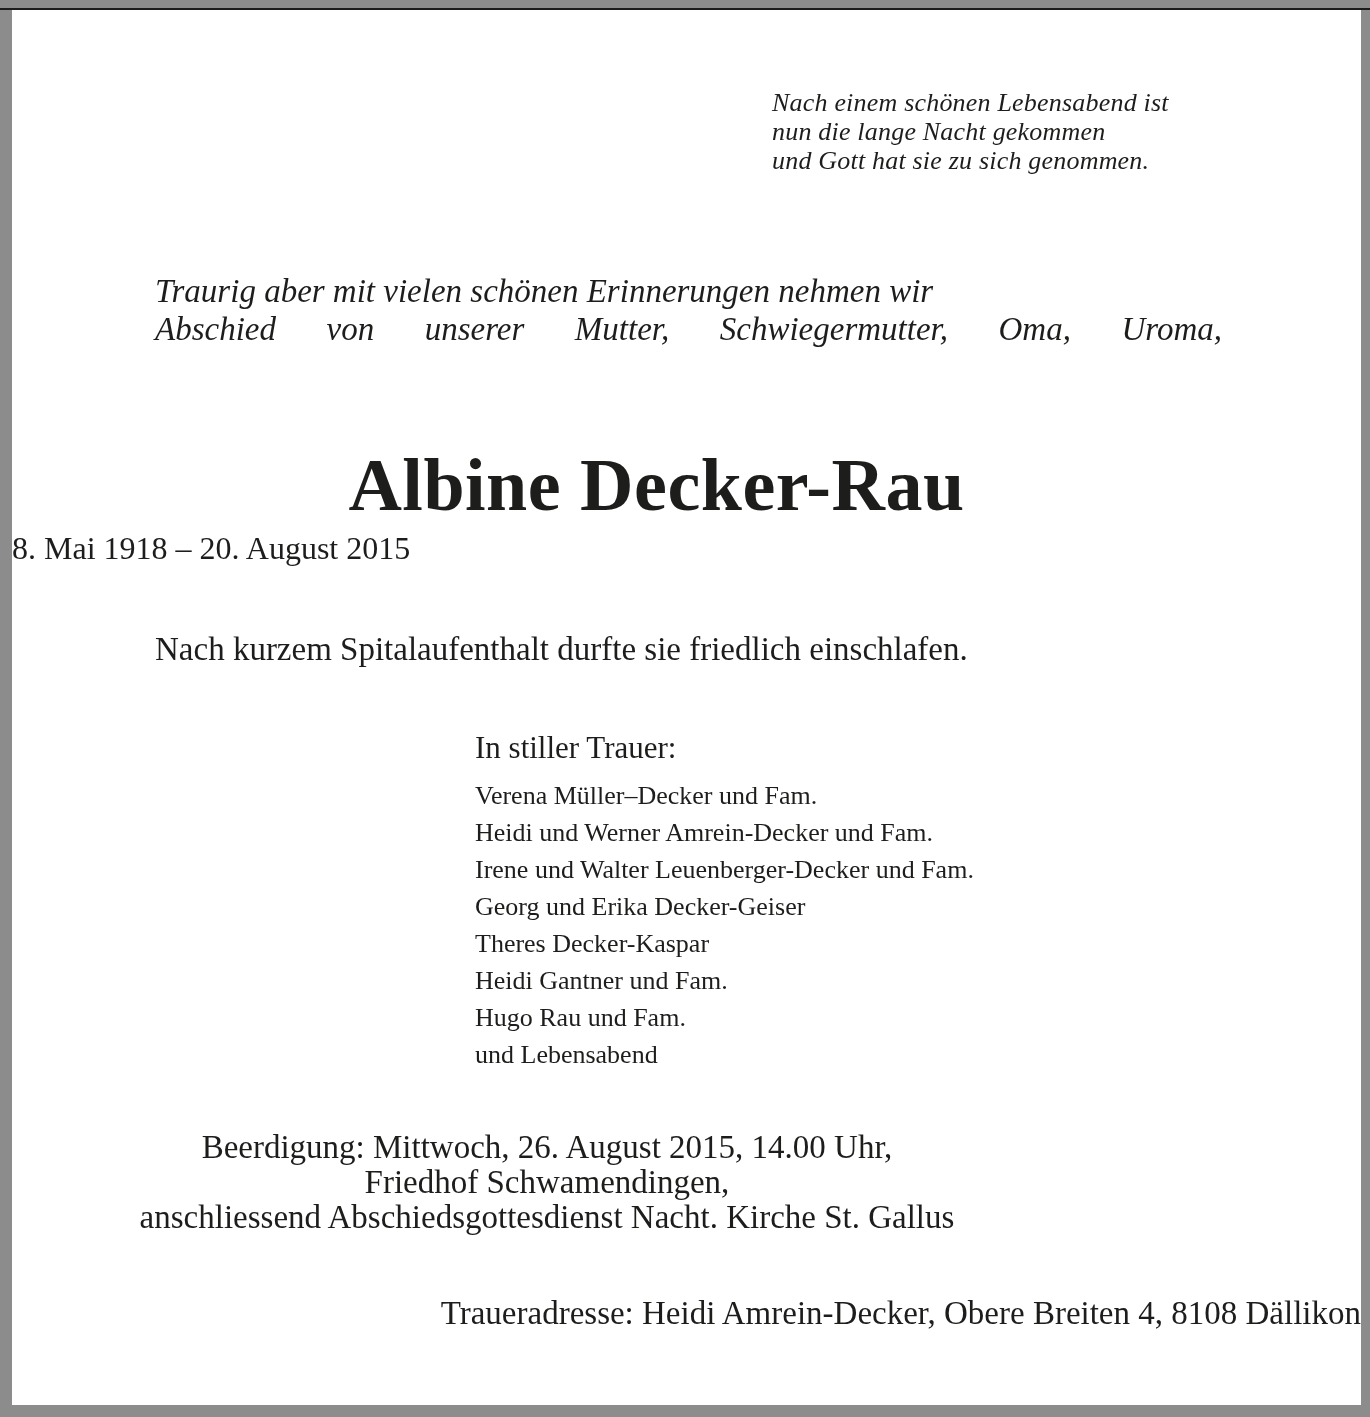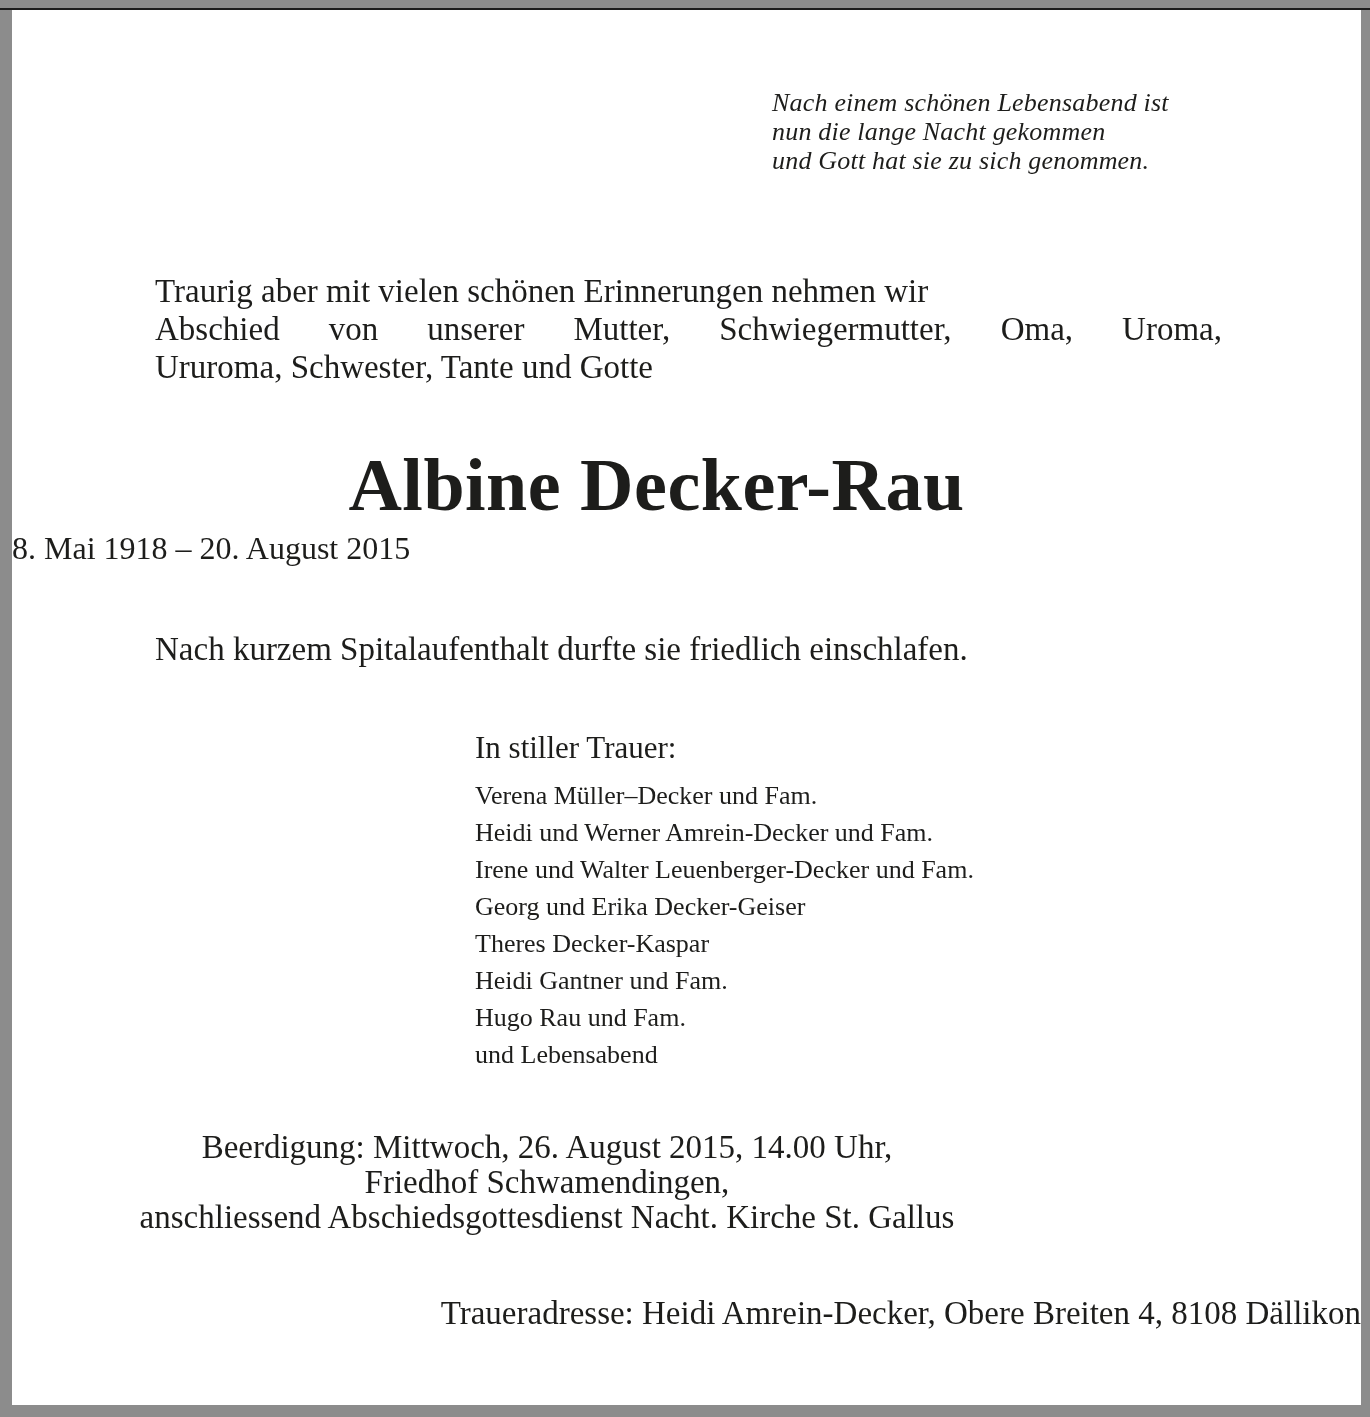--- a/index.html
+++ b/index.html
@@ -31,21 +31,21 @@
     line-height: 29px;
     letter-spacing: 0.2px;
   }
   .intro {
     position: absolute;
     left: 143px; top: 262px;
     width: 1067px;
     font-size: 33px;
     line-height: 38px;
   }
-  .intro .line { white-space: nowrap; }
+  .intro .line { white-space: nowrap; font-style: italic; }
   .intro .line.justified {
     text-align: justify;
     text-align-last: justify;
     white-space: normal;
   }
   .deceased-name {
     position: absolute;
     left: 0; top: 436px;
     width: 1289px;
     text-align: center;
@@ -108,21 +108,20 @@
 
   <div class="epigraph">
     <div class="line">Nach einem schönen Lebensabend ist</div>
     <div class="line">nun die lange Nacht gekommen</div>
     <div class="line">und Gott hat sie zu sich genommen.</div>
   </div>
 
   <div class="intro">
     <div class="line">Traurig aber mit vielen schönen Erinnerungen nehmen wir</div>
     <div class="line justified">Abschied von unserer Mutter, Schwiegermutter, Oma, Uroma,</div>
-    <div class="line">Ururoma, Schwester, Tante und Gotte</div>
   </div>
 
   <h1 class="deceased-name">Albine Decker-Rau</h1>
 
   <div class="life-dates">8. Mai 1918 – 20. August 2015</div>
 
   <div class="passing-note">Nach kurzem Spitalaufenthalt durfte sie friedlich einschlafen.</div>
 
   <div class="mourning">
     <div class="mourning-heading">In stiller Trauer:</div>

